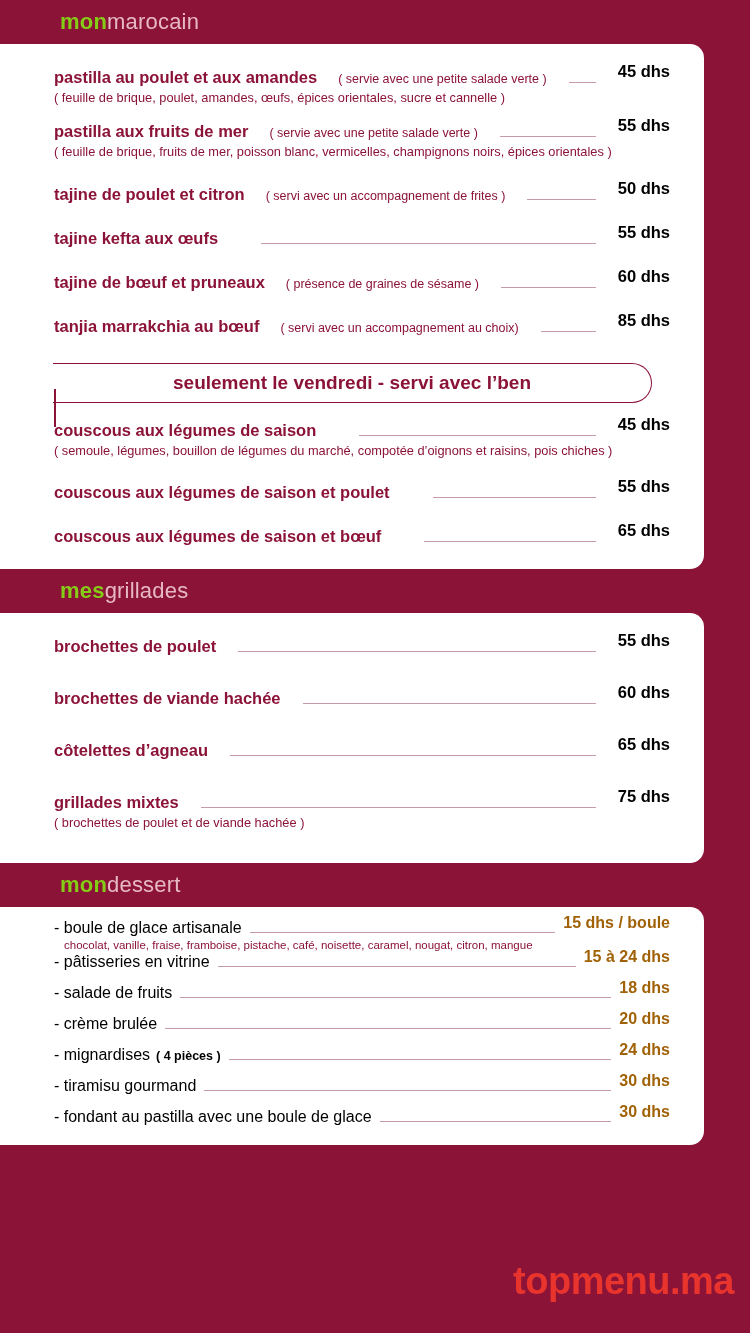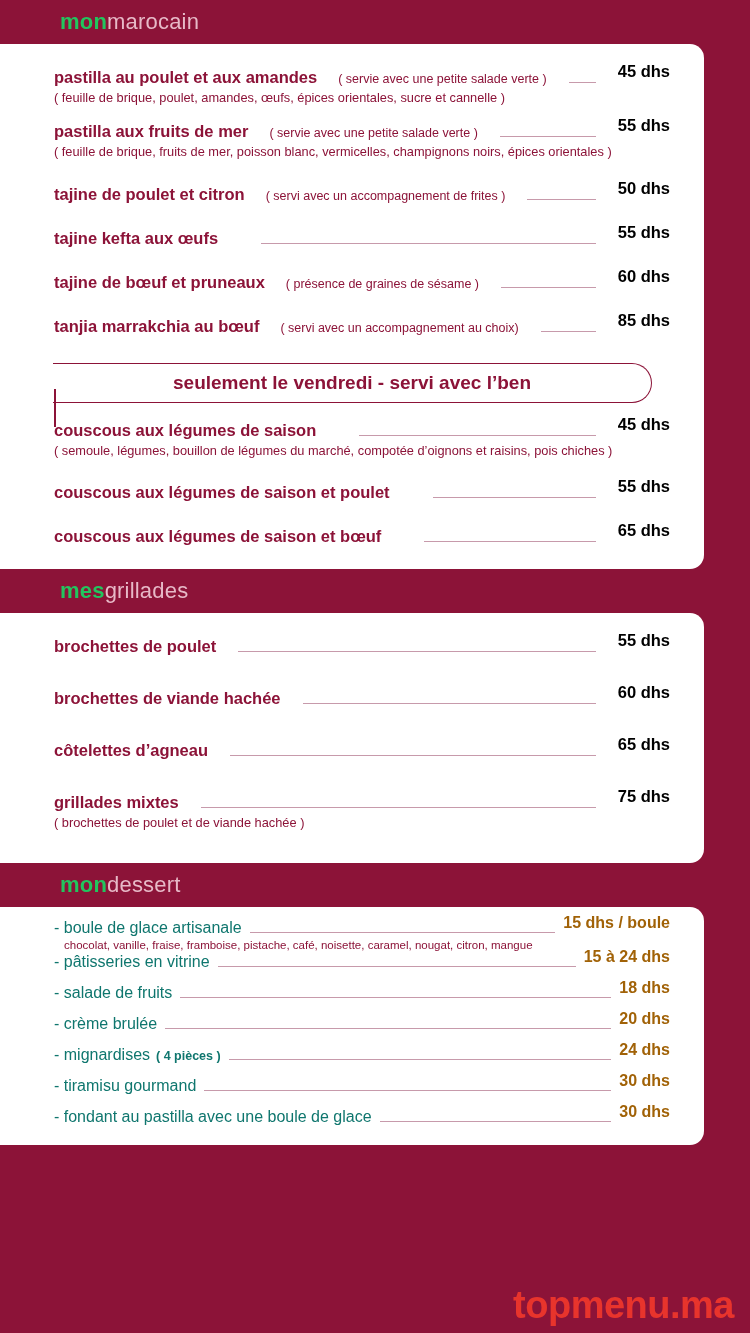--- a/index.html
+++ b/index.html
@@ -24,21 +24,21 @@
   
   .section-header {
     height: 44px;
     display: flex;
     align-items: center;
     padding-left: 60px;
     box-sizing: border-box;
     background: #8c1338;
   }
   .section-header .strong {
-    color: #22c55e;
+    color: #84cc16;
     font-weight: bold;
     font-size: 22px;
     letter-spacing: .2px;
   }
   .section-header .light {
     color: #e7b9c7;
     font-weight: normal;
     font-size: 22px;
     letter-spacing: .2px;
   }
@@ -132,21 +132,21 @@
   
   .dessert-item {
     margin-bottom: 2px;
   }
   .dessert-line {
     display: flex;
     align-items: baseline;
     width: 100%;
   }
   .dessert-name {
-    color: #0f766e;
+    color: #000000;
     font-size: 16px;
     font-weight: normal;
     white-space: nowrap;
   }
   .dessert-desc {
     color: #8c1338;
     font-size: 11.5px;
     margin: 1px 0 2px 10px;
   }
   .dessert-price {
@@ -155,21 +155,21 @@
     font-size: 16px;
     white-space: nowrap;
     position: relative;
     top: -5px;
   }
 
   
   .watermark {
     position: absolute;
     right: 16px;
-    bottom: 6px;
+    bottom: 30px;
     font-size: 38px;
     font-weight: bold;
     color: #e8342c;
     letter-spacing: -0.5px;
     font-family: "Liberation Sans", sans-serif;
   }
 </style>
 </head>
 <body>
 

